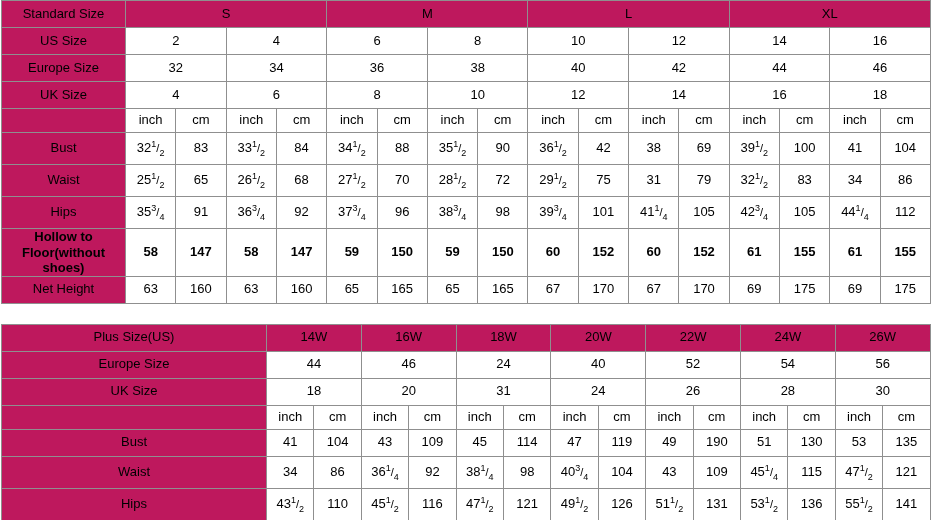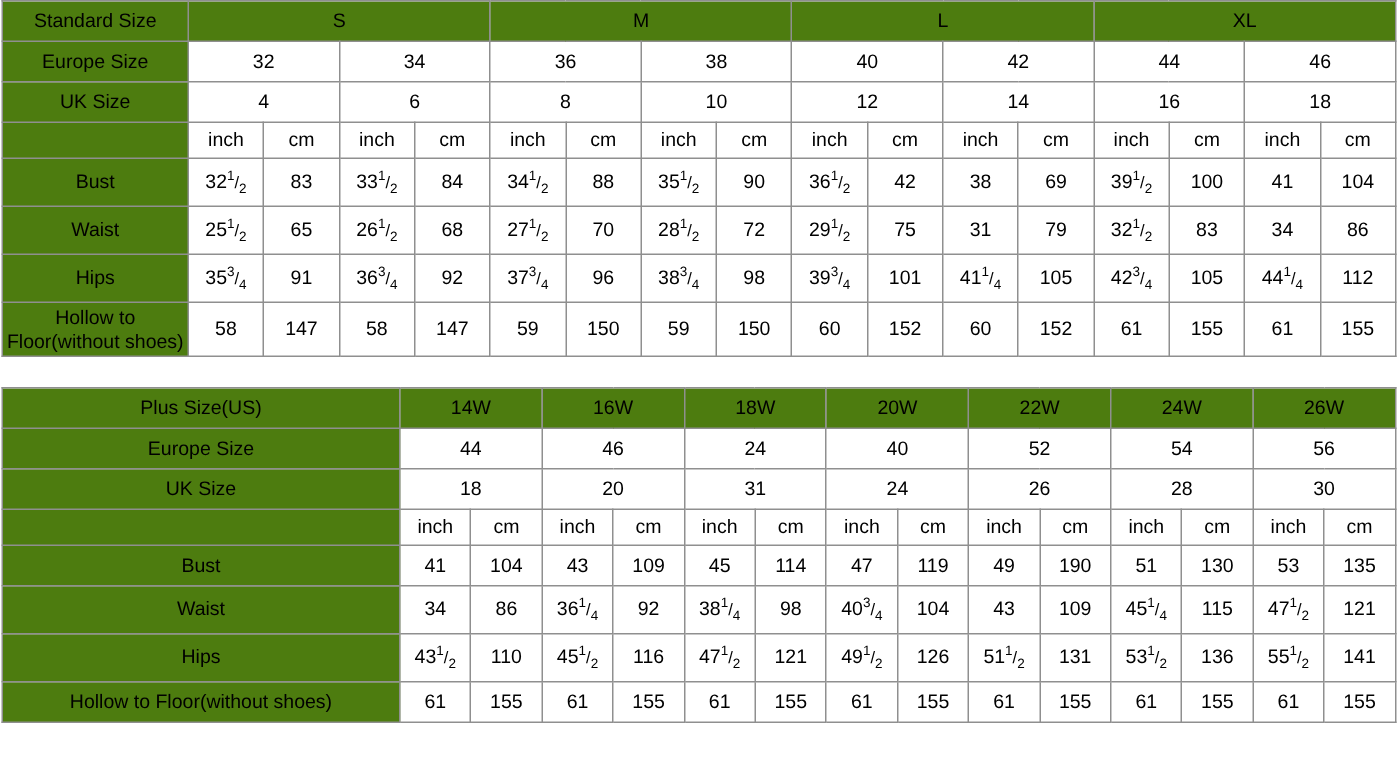--- a/index.html
+++ b/index.html
@@ -27,21 +27,21 @@
   }
   td {
     border: 1px solid #8f8f8f;
     text-align: center;
     vertical-align: middle;
     background: #ffffff;
     padding: 0;
     line-height: 1.15;
   }
   td.hdr {
-    background: #4d7c0f;
+    background: #be185d;
   }
   .gap {
     height: 20px;
     background: #ffffff;
   }
   .frac {
     display: inline-block;
     position: relative;
     white-space: nowrap;
   }
@@ -53,21 +53,21 @@
   .frac sub {
     font-size: 9px;
     vertical-align: sub;
     line-height: 0;
   }
   .slash {
     font-size: 11px;
   }
   .r-tall { height: 32px; }
   .r-mid  { height: 27px; }
-  .r-two  { height: 36px; }
+  .r-two  { height: 36px; font-weight: bold; }
   .r-small{ height: 24px; }
   .lbl { font-size: 13px; }
   .two-line { font-size: 13px; line-height: 1.2; }
 </style>
 </head>
 <body>
 
 <div class="sheet">
 
   <table>
@@ -77,20 +77,31 @@
     </colgroup>
     <tbody>
       <tr class="r-mid">
         <td class="hdr lbl">Standard Size</td>
         <td class="hdr" colspan="4">S</td>
         <td class="hdr" colspan="4">M</td>
         <td class="hdr" colspan="4">L</td>
         <td class="hdr" colspan="4">XL</td>
       </tr>
 
+      <tr class="r-mid">
+        <td class="hdr lbl">US Size</td>
+        <td colspan="2">2</td>
+        <td colspan="2">4</td>
+        <td colspan="2">6</td>
+        <td colspan="2">8</td>
+        <td colspan="2">10</td>
+        <td colspan="2">12</td>
+        <td colspan="2">14</td>
+        <td colspan="2">16</td>
+      </tr>
 
       <tr class="r-mid">
         <td class="hdr lbl">Europe Size</td>
         <td colspan="2">32</td>
         <td colspan="2">34</td>
         <td colspan="2">36</td>
         <td colspan="2">38</td>
         <td colspan="2">40</td>
         <td colspan="2">42</td>
         <td colspan="2">44</td>
@@ -205,20 +216,39 @@
         <td>60</td>
         <td>152</td>
         <td>60</td>
         <td>152</td>
         <td>61</td>
         <td>155</td>
         <td>61</td>
         <td>155</td>
       </tr>
 
+      <tr class="r-mid">
+        <td class="hdr lbl">Net Height</td>
+        <td>63</td>
+        <td>160</td>
+        <td>63</td>
+        <td>160</td>
+        <td>65</td>
+        <td>165</td>
+        <td>65</td>
+        <td>165</td>
+        <td>67</td>
+        <td>170</td>
+        <td>67</td>
+        <td>170</td>
+        <td>69</td>
+        <td>175</td>
+        <td>69</td>
+        <td>175</td>
+      </tr>
     </tbody>
   </table>
 
   <div class="gap"></div>
 
   <table>
     <colgroup>
       <col style="width:265px">
       <col span="14" style="width:47.4px">
     </colgroup>

